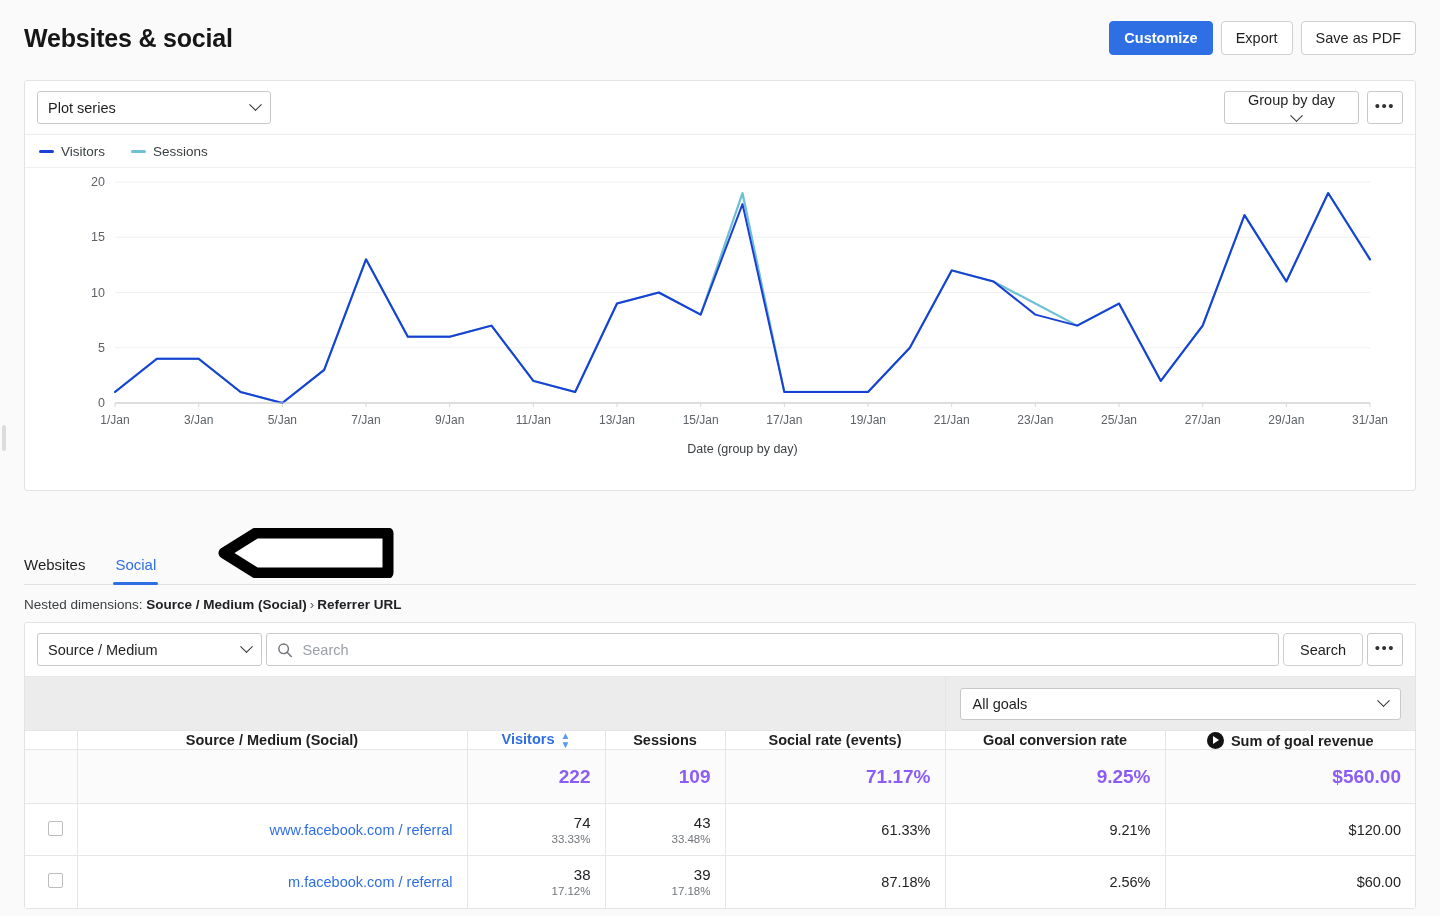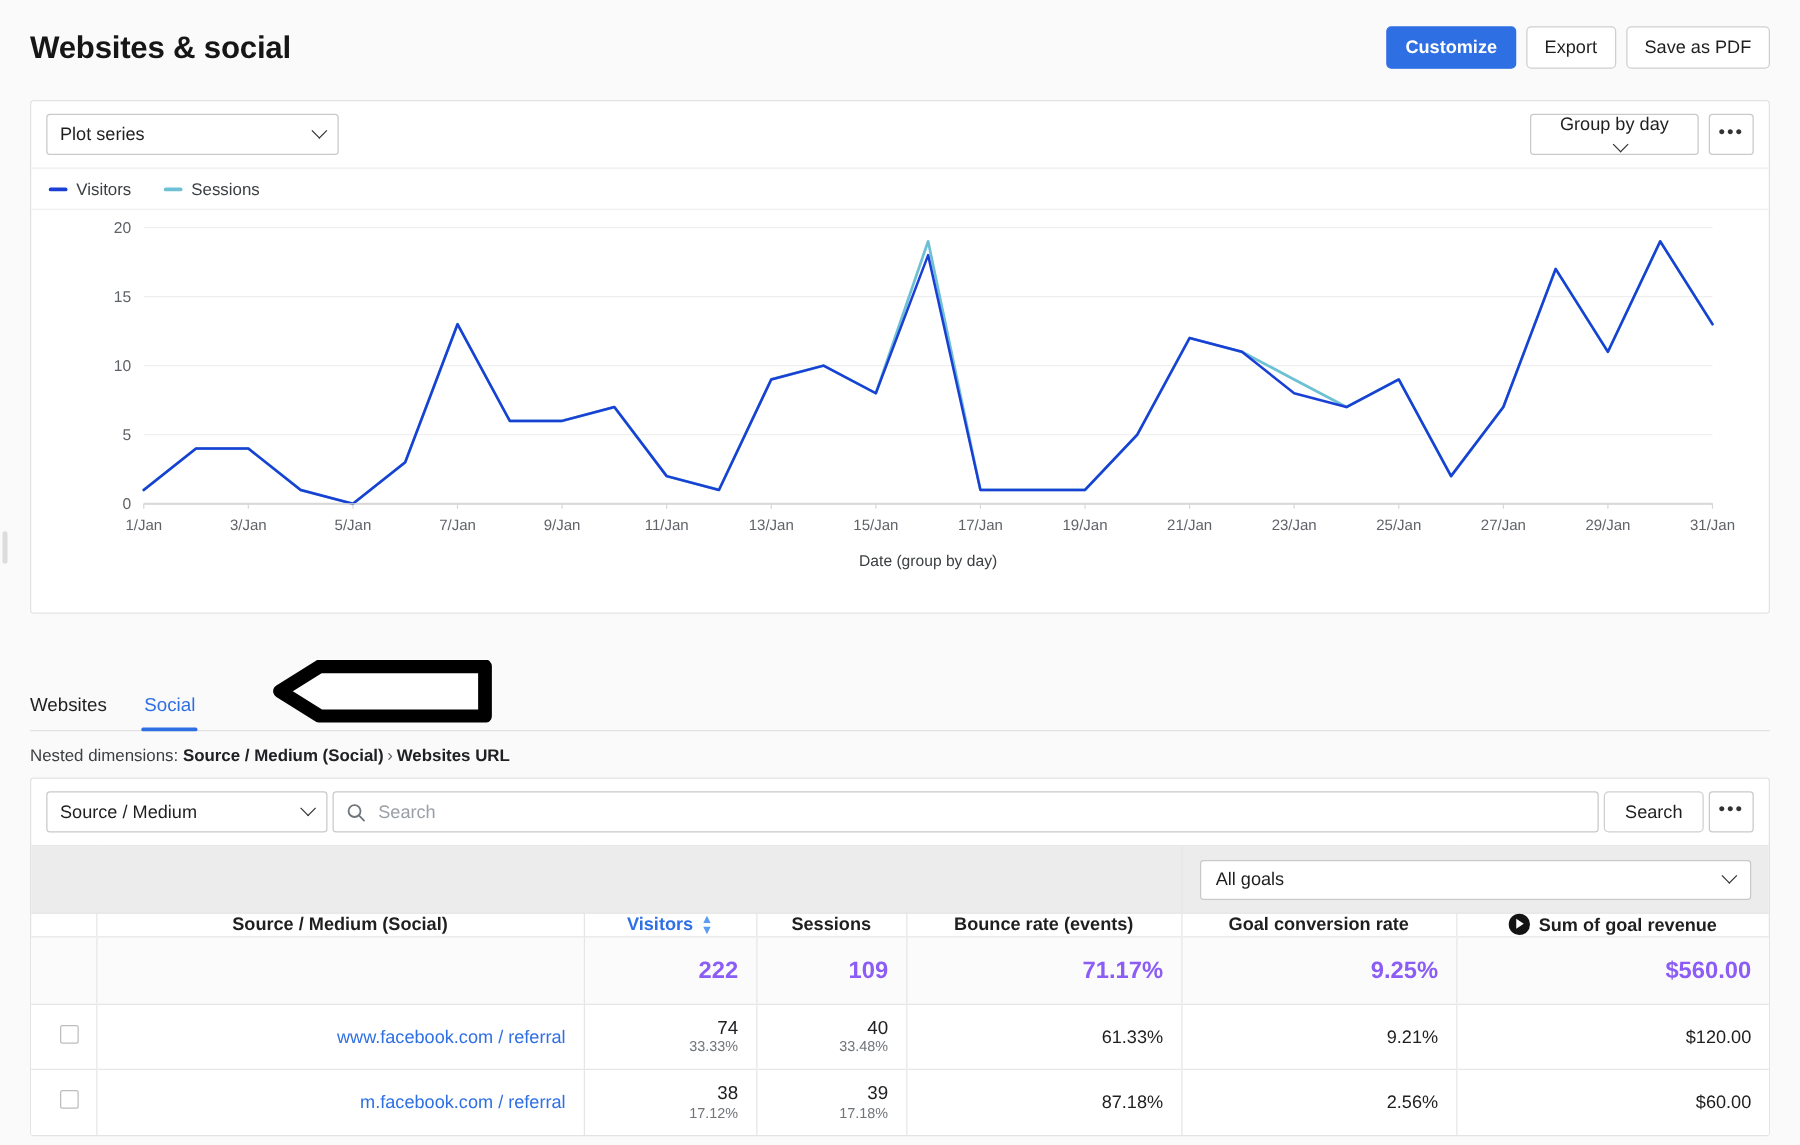--- a/index.html
+++ b/index.html
@@ -397,21 +397,21 @@
     <div class="tab">Websites</div>
     <div class="tab active">Social</div>
 
     <svg class="arrow-annot" width="220" height="50" viewBox="0 0 220 50">
       <path d="M44 25 L76 5 L208 5 L208 45 L76 45 Z" fill="#ffffff" stroke="#000000" stroke-width="11" stroke-linejoin="round"></path>
     </svg>
   </div>
 
   <div class="nested-dims">
     <span>Nested dimensions:</span>
-    <b>Source / Medium (Social)</b><span class="sep">›</span><b>Websites URL</b>
+    <b>Source / Medium (Social)</b><span class="sep">›</span><b>Referrer URL</b>
   </div>
 </div>
 
 <div class="table-card">
 
   <div class="table-toolbar">
     <div class="select-box select-dim">
       <span>Source / Medium</span>
       <span class="chev"></span>
     </div>
@@ -439,21 +439,21 @@
           </div>
         </td>
       </tr>
       <tr class="cols">
         <th class="col-check left"></th>
         <th class="col-source left">Source / Medium (Social)</th>
         <th class="col-visitors">
           <span class="sortable">Visitors</span><span class="sort-arrows">▲<br>▼</span>
         </th>
         <th class="col-sessions">Sessions</th>
-        <th class="col-bounce">Bounce rate (events)</th>
+        <th class="col-bounce">Social rate (events)</th>
         <th class="col-goalconv">Goal conversion rate</th>
         <th class="left">
           <span class="goal-dot"></span><span>Sum of goal revenue</span>
         </th>
       </tr>
     </thead>
     <tbody>
       <tr class="totals">
         <td></td>
         <td></td>
@@ -469,21 +469,21 @@
           <span class="checkbox"></span>
         </td>
         <td class="cell-source">
           <a class="src-link">www.facebook.com / referral</a>
         </td>
         <td>
           <span class="num-main">74</span>
           <span class="num-sub">33.33%</span>
         </td>
         <td>
-          <span class="num-main">40</span>
+          <span class="num-main">43</span>
           <span class="num-sub">33.48%</span>
         </td>
         <td>61.33%</td>
         <td>9.21%</td>
         <td>$120.00</td>
       </tr>
 
       <tr class="data-row">
         <td class="cell-check">
           <span class="checkbox"></span>

